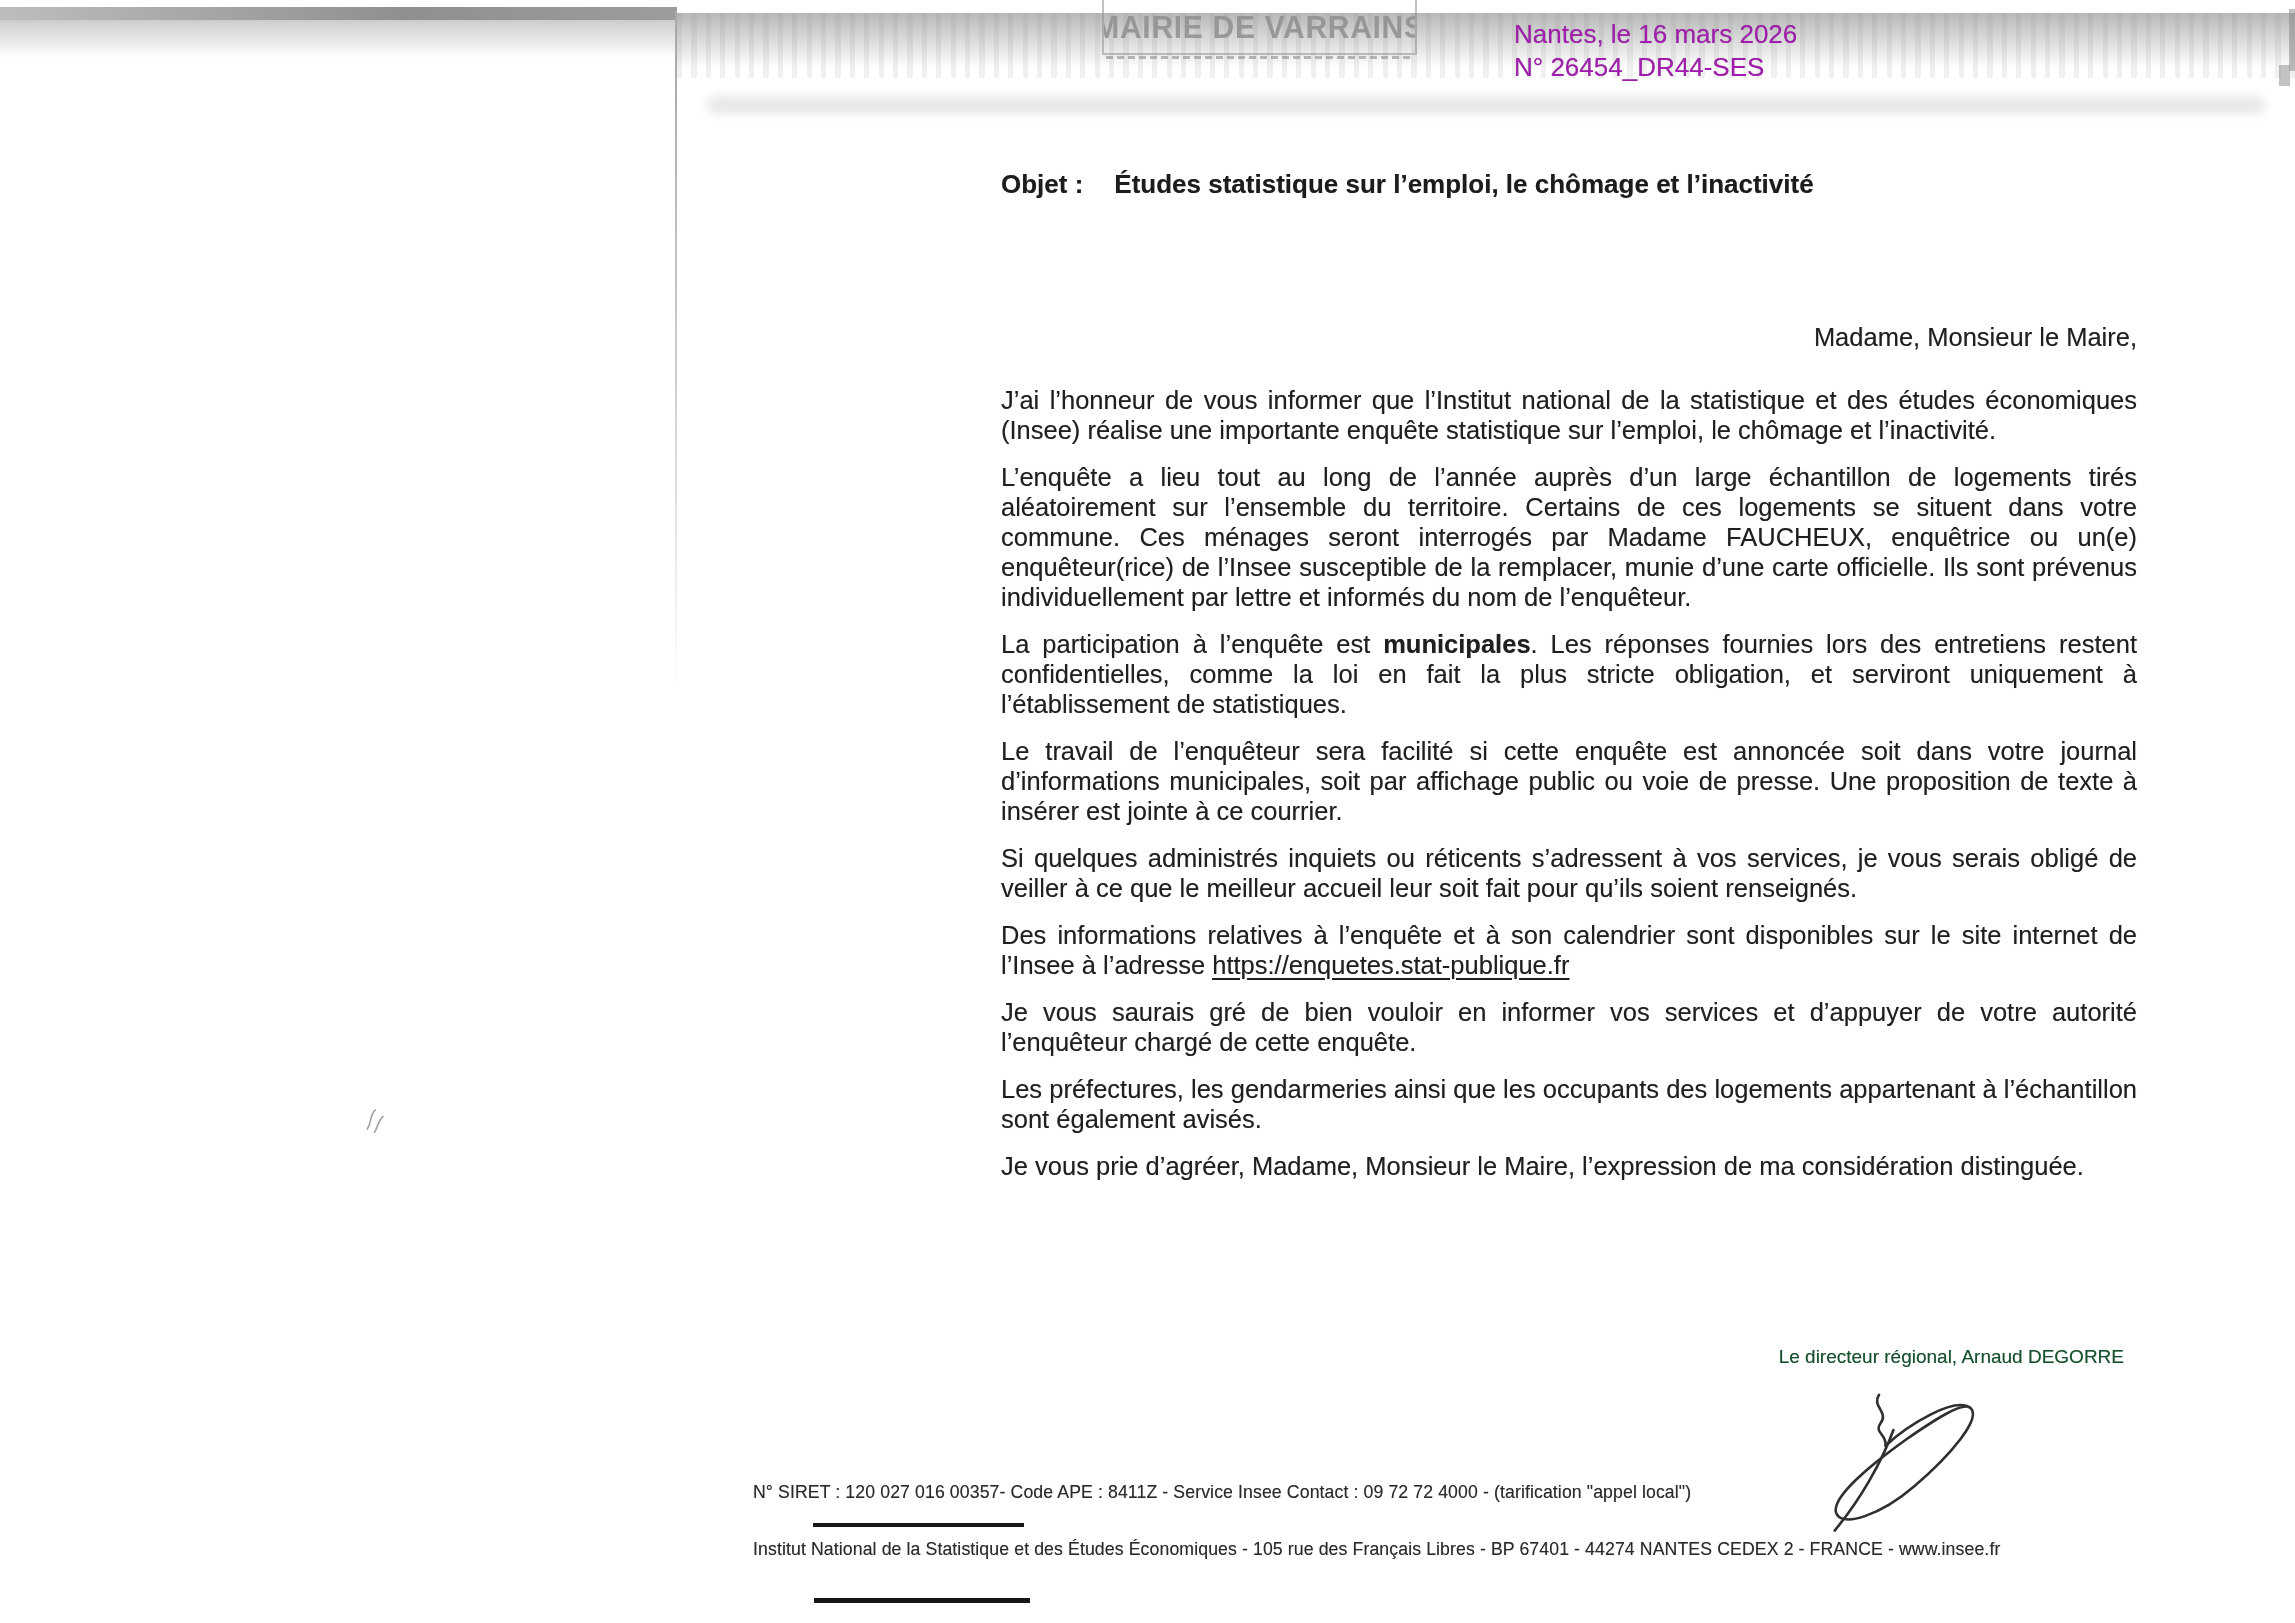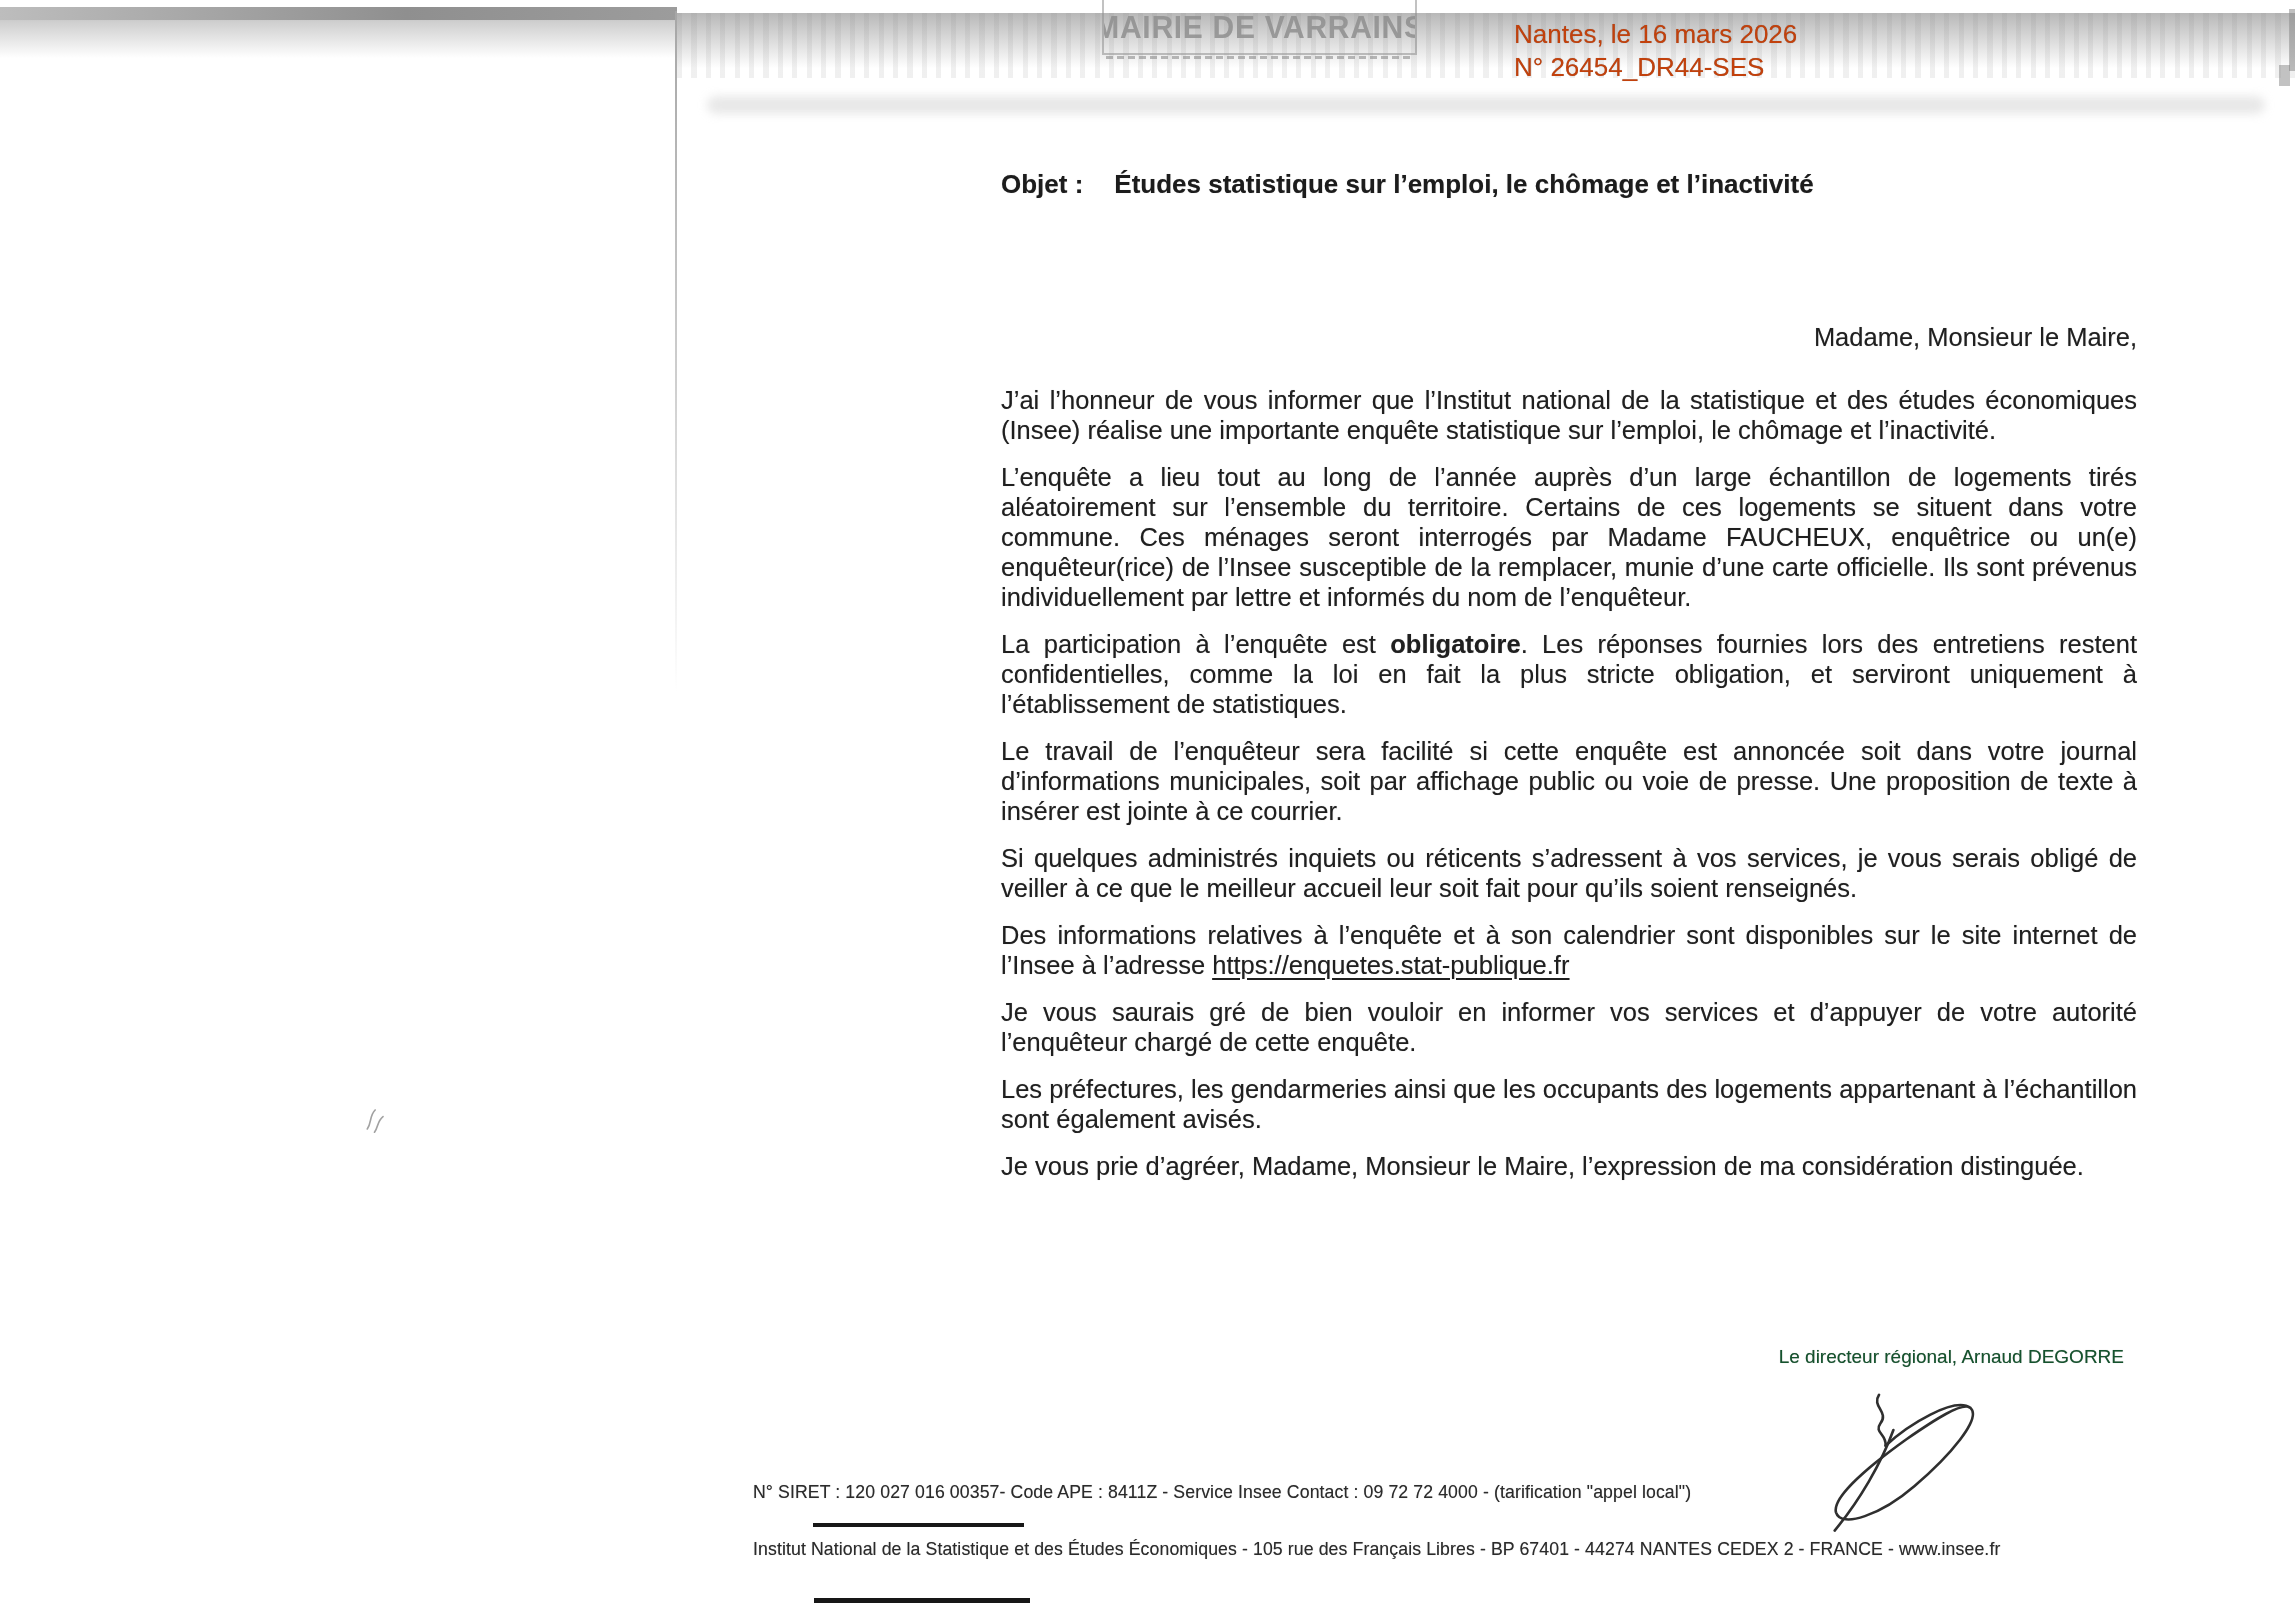--- a/index.html
+++ b/index.html
@@ -62,21 +62,21 @@
     text-shadow: none; opacity: .85; white-space: nowrap;
   }
   .stamp-hatch {
     position: absolute; left: 1106px; top: 56px; width: 308px; height: 3.3px;
     background: repeating-linear-gradient(90deg, rgba(140,140,140,.6) 0 7.2px, rgba(255,255,255,0) 7.2px 11px);
   }
 
   
   .header-block {
     position: absolute; left: 1514px; top: 18.3px;
-    font-size: 26px; line-height: 33px; color: #c2410c;
+    font-size: 26px; line-height: 33px; color: #a21caf;
   }
 
   
   .subject {
     position: absolute; left: 1001px; top: 169px;
     font-size: 26px; font-weight: bold; color: #1c1c1c; white-space: nowrap;
   }
   .subject-text { margin-left: 31px; }
 
   
@@ -135,21 +135,21 @@
   </div>
 
   <div class="subject">
     <span>Objet :</span><span class="subject-text">Études statistique sur l’emploi, le chômage et l’inactivité</span>
   </div>
 
   <div class="body-col">
     <p class="salutation">Madame, Monsieur le Maire,</p>
     <p>J’ai l’honneur de vous informer que l’Institut national de la statistique et des études économiques (Insee) réalise une importante enquête statistique sur l’emploi, le chômage et l’inactivité.</p>
     <p>L’enquête a lieu tout au long de l’année auprès d’un large échantillon de logements tirés aléatoirement sur l’ensemble du territoire. Certains de ces logements se situent dans votre commune. Ces ménages seront interrogés par Madame FAUCHEUX, enquêtrice ou un(e) enquêteur(rice) de l’Insee susceptible de la remplacer, munie d’une carte officielle. Ils sont prévenus individuellement par lettre et informés du nom de l’enquêteur.</p>
-    <p><span>La participation à l’enquête est </span><span class="b">obligatoire</span><span>. Les réponses fournies lors des entretiens restent confidentielles, comme la loi en fait la plus stricte obligation, et serviront uniquement à l’établissement de statistiques.</span></p>
+    <p><span>La participation à l’enquête est </span><span class="b">municipales</span><span>. Les réponses fournies lors des entretiens restent confidentielles, comme la loi en fait la plus stricte obligation, et serviront uniquement à l’établissement de statistiques.</span></p>
     <p>Le travail de l’enquêteur sera facilité si cette enquête est annoncée soit dans votre journal d’informations municipales, soit par affichage public ou voie de presse. Une proposition de texte à insérer est jointe à ce courrier.</p>
     <p>Si quelques administrés inquiets ou réticents s’adressent à vos services, je vous serais obligé de veiller à ce que le meilleur accueil leur soit fait pour qu’ils soient renseignés.</p>
     <p><span>Des informations relatives à l’enquête et à son calendrier sont disponibles sur le site internet de l’Insee à l’adresse </span><span class="link">https://enquetes.stat-publique.fr</span></p>
     <p>Je vous saurais gré de bien vouloir en informer vos services et d’appuyer de votre autorité l’enquêteur chargé de cette enquête.</p>
     <p>Les préfectures, les gendarmeries ainsi que les occupants des logements appartenant à l’échantillon sont également avisés.</p>
     <p>Je vous prie d’agréer, Madame, Monsieur le Maire, l’expression de ma considération distinguée.</p>
   </div>
 
   <div class="closing">Le directeur régional, Arnaud DEGORRE</div>
 

